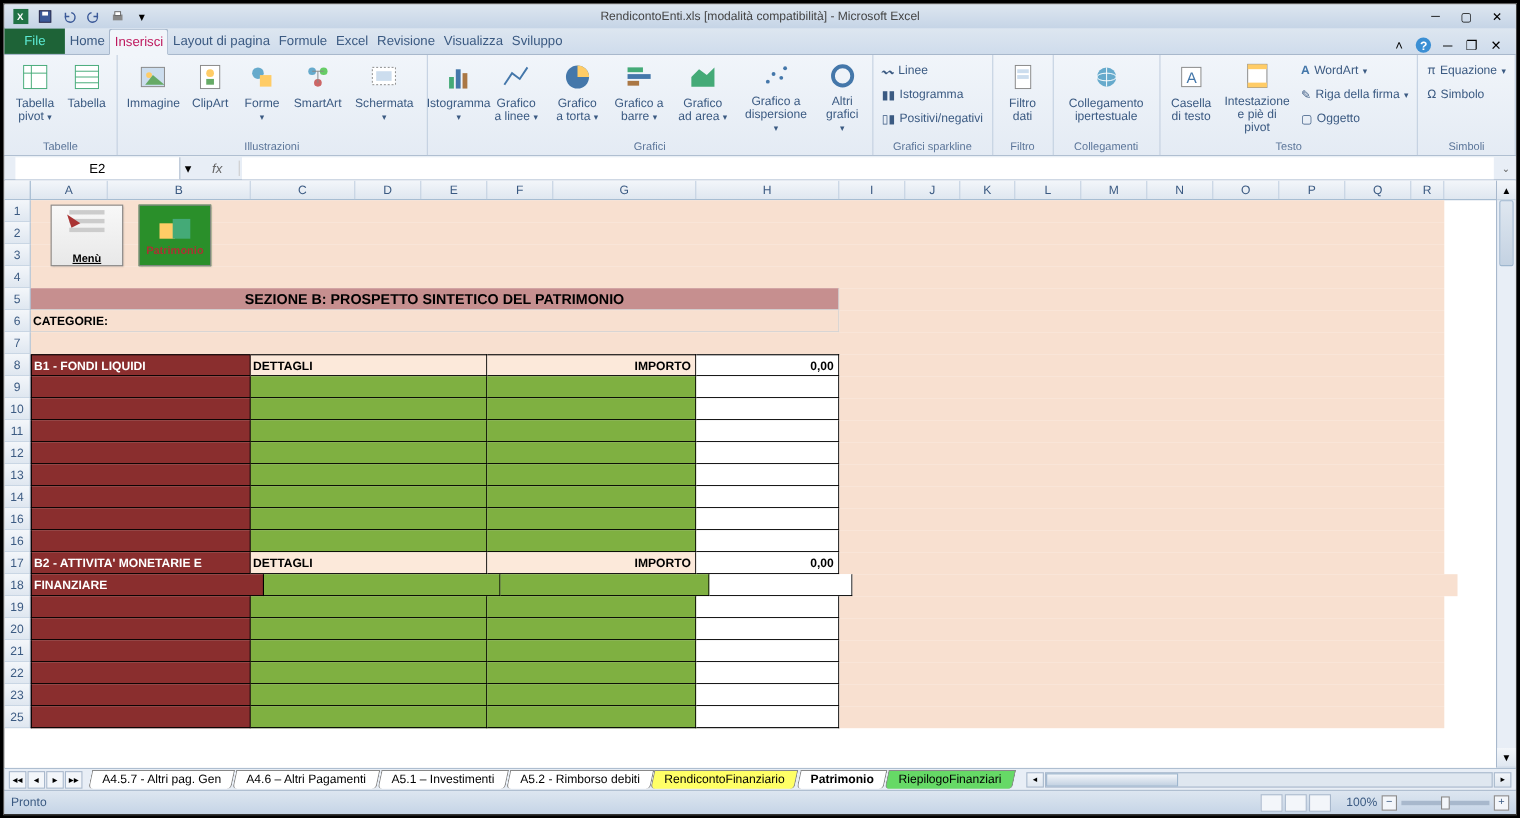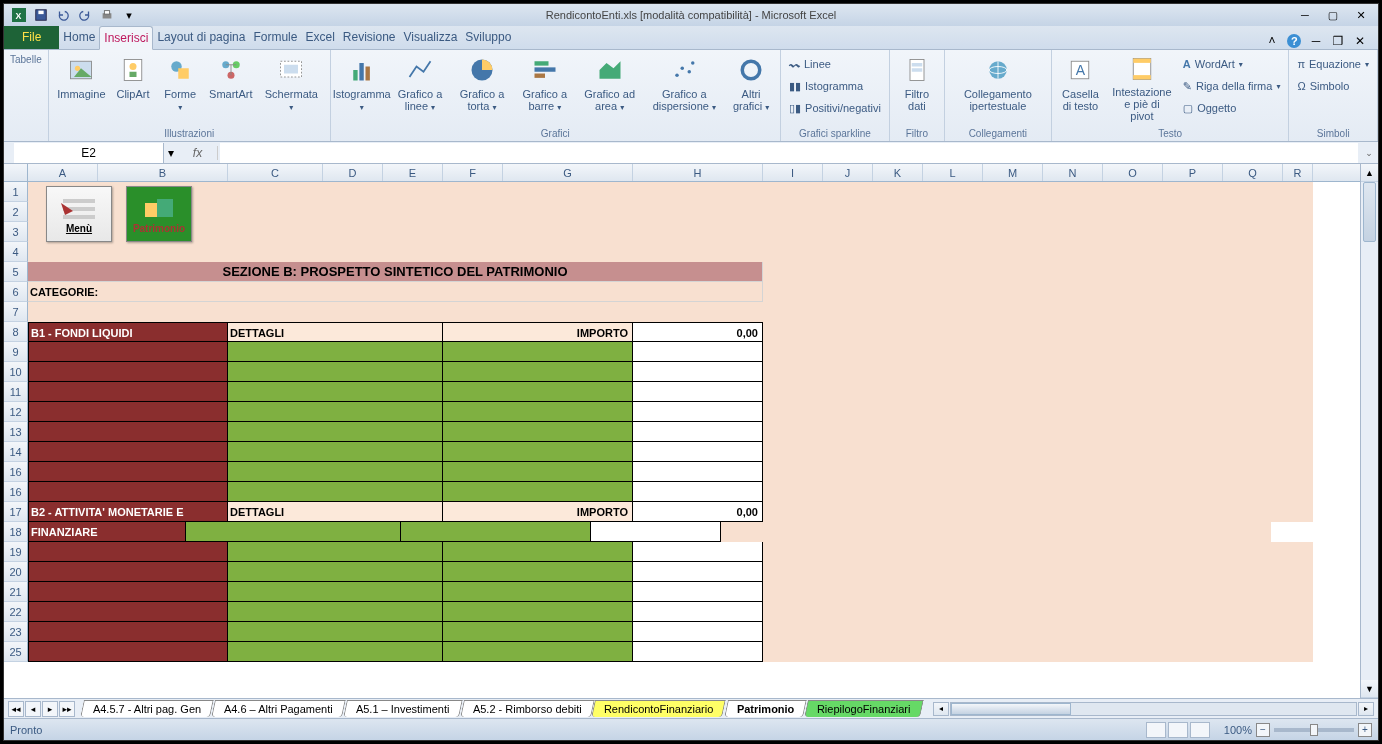--- a/index.html
+++ b/index.html
@@ -10,21 +10,21 @@
 .titlebar { height: 22px; background: linear-gradient(#dde6f0, #c5d4e6); display: flex; align-items: center; font-size: 11px; position: relative; }
 .titlebar .qat { display: flex; align-items: center; gap: 4px; padding-left: 6px; }
 .titlebar .qat .qi { width: 18px; height: 18px; display: flex; align-items: center; justify-content: center; cursor: pointer; }
 .titlebar .qi svg { width: 14px; height: 14px; }
 .titlebar .title { position: absolute; left: 0; right: 0; text-align: center; pointer-events: none; color: #444; }
 .titlebar .wincontrols { margin-left: auto; display: flex; gap: 2px; padding-right: 4px; }
 .titlebar .wincontrols .wc { width: 26px; height: 16px; display: flex; align-items: center; justify-content: center; cursor: pointer; }
 
 
 .ribtabs { height: 24px; background: linear-gradient(#dde6f0, #cfdcec); display: flex; align-items: flex-end; font-size: 12px; border-bottom: 1px solid #a8b8cc; }
-.ribtabs .filetab { background: #1e6337; color: #fde047; padding: 4px 18px; height: 24px; display: flex; align-items: center; cursor: pointer; }
+.ribtabs .filetab { background: #1e6337; color: #5eead4; padding: 4px 18px; height: 24px; display: flex; align-items: center; cursor: pointer; }
 .ribtabs .tab { padding: 4px 4px; color: #3b5a82; cursor: pointer; height: 24px; display: flex; align-items: center; }
 .ribtabs .tab.active { background: #f1f5fa; border: 1px solid #a8b8cc; border-bottom: 1px solid #f1f5fa; border-radius: 3px 3px 0 0; margin-bottom: -1px; color: #be185d; }
 .ribtabs .spacer { flex: 1; }
 .ribtabs .help { display: flex; gap: 6px; padding-right: 10px; align-items: center; }
 .ribtabs .help .hi { width: 16px; height: 16px; cursor: pointer; display: flex; align-items: center; justify-content: center; }
 
 
 .ribbon { height: 92px; background: linear-gradient(#f1f5fa, #e4ebf4); border-bottom: 1px solid #a8b8cc; display: flex; font-size: 11px; }
 .rgroup { border-right: 1px solid #c3d0e0; display: flex; flex-direction: column; padding: 2px 6px 0 6px; }
 .rgroup .items { flex: 1; display: flex; align-items: flex-start; gap: 4px; }
@@ -172,20 +172,43 @@
           </svg>
         </div>
       <div class="hi">─</div>
       <div class="hi">❐</div>
       <div class="hi">✕</div>
     </div>
   </div>
 
   <div class="ribbon">
     <div class="rgroup">
+      <div class="items">
+        <div class="ritem">
+            <div class="ic">
+              <svg viewBox="0 0 32 32">
+                <rect x="4" y="4" width="24" height="24" fill="#fff" stroke="#4a7"></rect>
+                <line x1="4" y1="12" x2="28" y2="12" stroke="#4a7"></line>
+                <line x1="12" y1="4" x2="12" y2="28" stroke="#4a7"></line>
+              </svg>
+            </div>
+            <div class="lbl"><span>Tabella pivot</span> <span class="arrow">▾</span></div>
+          </div>
+        <div class="ritem">
+            <div class="ic">
+              <svg viewBox="0 0 32 32">
+                <rect x="4" y="4" width="24" height="24" fill="#fff" stroke="#4a7"></rect>
+                <line x1="4" y1="10" x2="28" y2="10" stroke="#4a7"></line>
+                <line x1="4" y1="16" x2="28" y2="16" stroke="#4a7"></line>
+                <line x1="4" y1="22" x2="28" y2="22" stroke="#4a7"></line>
+              </svg>
+            </div>
+            <div class="lbl">Tabella</div>
+          </div>
+      </div>
       <div class="glabel">Tabelle</div>
     </div>
     <div class="rgroup">
       <div class="items">
         <div class="ritem">
             <div class="ic">
               <svg viewBox="0 0 32 32">
                 <rect x="4" y="6" width="24" height="20" fill="#cde" stroke="#888"></rect>
                 <circle cx="12" cy="14" r="3" fill="#fc6"></circle>
                 <path d="M8 24 L16 14 L28 24 Z" fill="#6a6"></path>
@@ -549,21 +572,21 @@
           <div class="row">
             <div class="rh">17</div>
             <div class="cell maroon bcell bleft" style="width: 200px;">B2 - ATTIVITA' MONETARIE E</div>
             <div class="cell cream bcell" style="width: 215px;">DETTAGLI</div>
             <div class="cell cream bcell rightnum" style="width: 190px;;text-align:right;padding-right:4px">IMPORTO</div>
             <div class="cell whitecell bcell rightnum" style="width: 130px;;padding-right:4px">0,00</div>
             <div class="cell peach" style="width: 550px;;border:none"></div>
           </div>
           <div class="row">
             <div class="rh">18</div>
-            <div class="cell maroon bcell bleft" style="width: 158px;">FINANZIARE</div>
+            <div class="cell maroon bcell bleft" style="width: 212px;">FINANZIARE</div>
             <div class="cell green bcell" style="width: 215px;"></div>
             <div class="cell green bcell" style="width: 190px;"></div>
             <div class="cell whitecell bcell" style="width: 130px;"></div>
             <div class="cell peach" style="width: 550px;;border:none"></div>
           </div>
           <div class="row">
             <div class="rh">19</div>
             <div class="cell maroon bcell bleft" style="width: 200px;"></div>
             <div class="cell green bcell" style="width: 215px;"></div>
             <div class="cell green bcell" style="width: 190px;"></div>
@@ -605,21 +628,21 @@
           <div class="row">
             <div class="rh">25</div>
             <div class="cell maroon bcell bleft" style="width: 200px;"></div>
             <div class="cell green bcell" style="width: 215px;"></div>
             <div class="cell green bcell" style="width: 190px;"></div>
             <div class="cell whitecell bcell" style="width: 130px;"></div>
             <div class="cell peach" style="width: 550px;;border:none"></div>
           </div>
         </div>
 
-      <div class="sheetbtn menu" style="left:42px; top:22px;">
+      <div class="sheetbtn menu" style="left:42px; top:22px;justify-content:space-between;">
         <svg width="40" height="28">
             <rect x="4" y="4" width="32" height="4" fill="#ccc"></rect>
             <rect x="4" y="12" width="32" height="4" fill="#ccc"></rect>
             <rect x="4" y="20" width="32" height="4" fill="#ccc"></rect>
             <path d="M2 8 L14 16 L6 20 Z" fill="#a33"></path>
           </svg>
         <span class="u">Menù</span>
       </div>
       <div class="sheetbtn patr" style="left:122px; top:22px;">
         <svg width="40" height="28">

